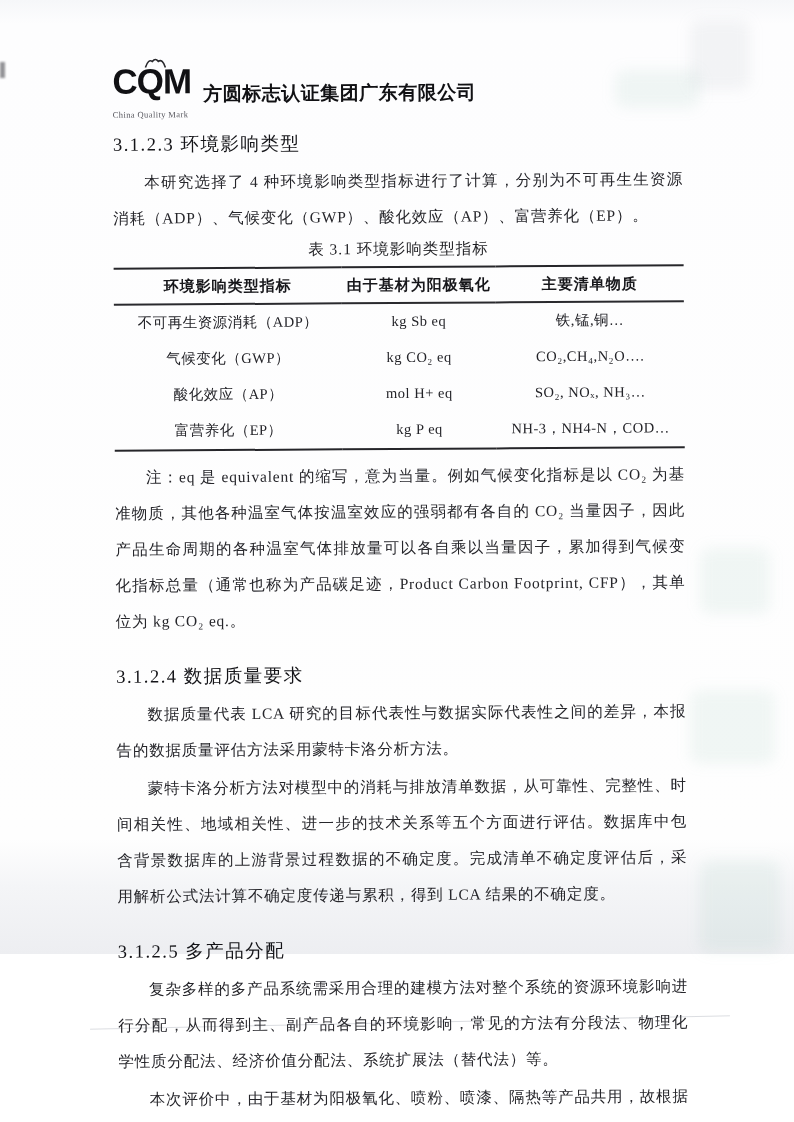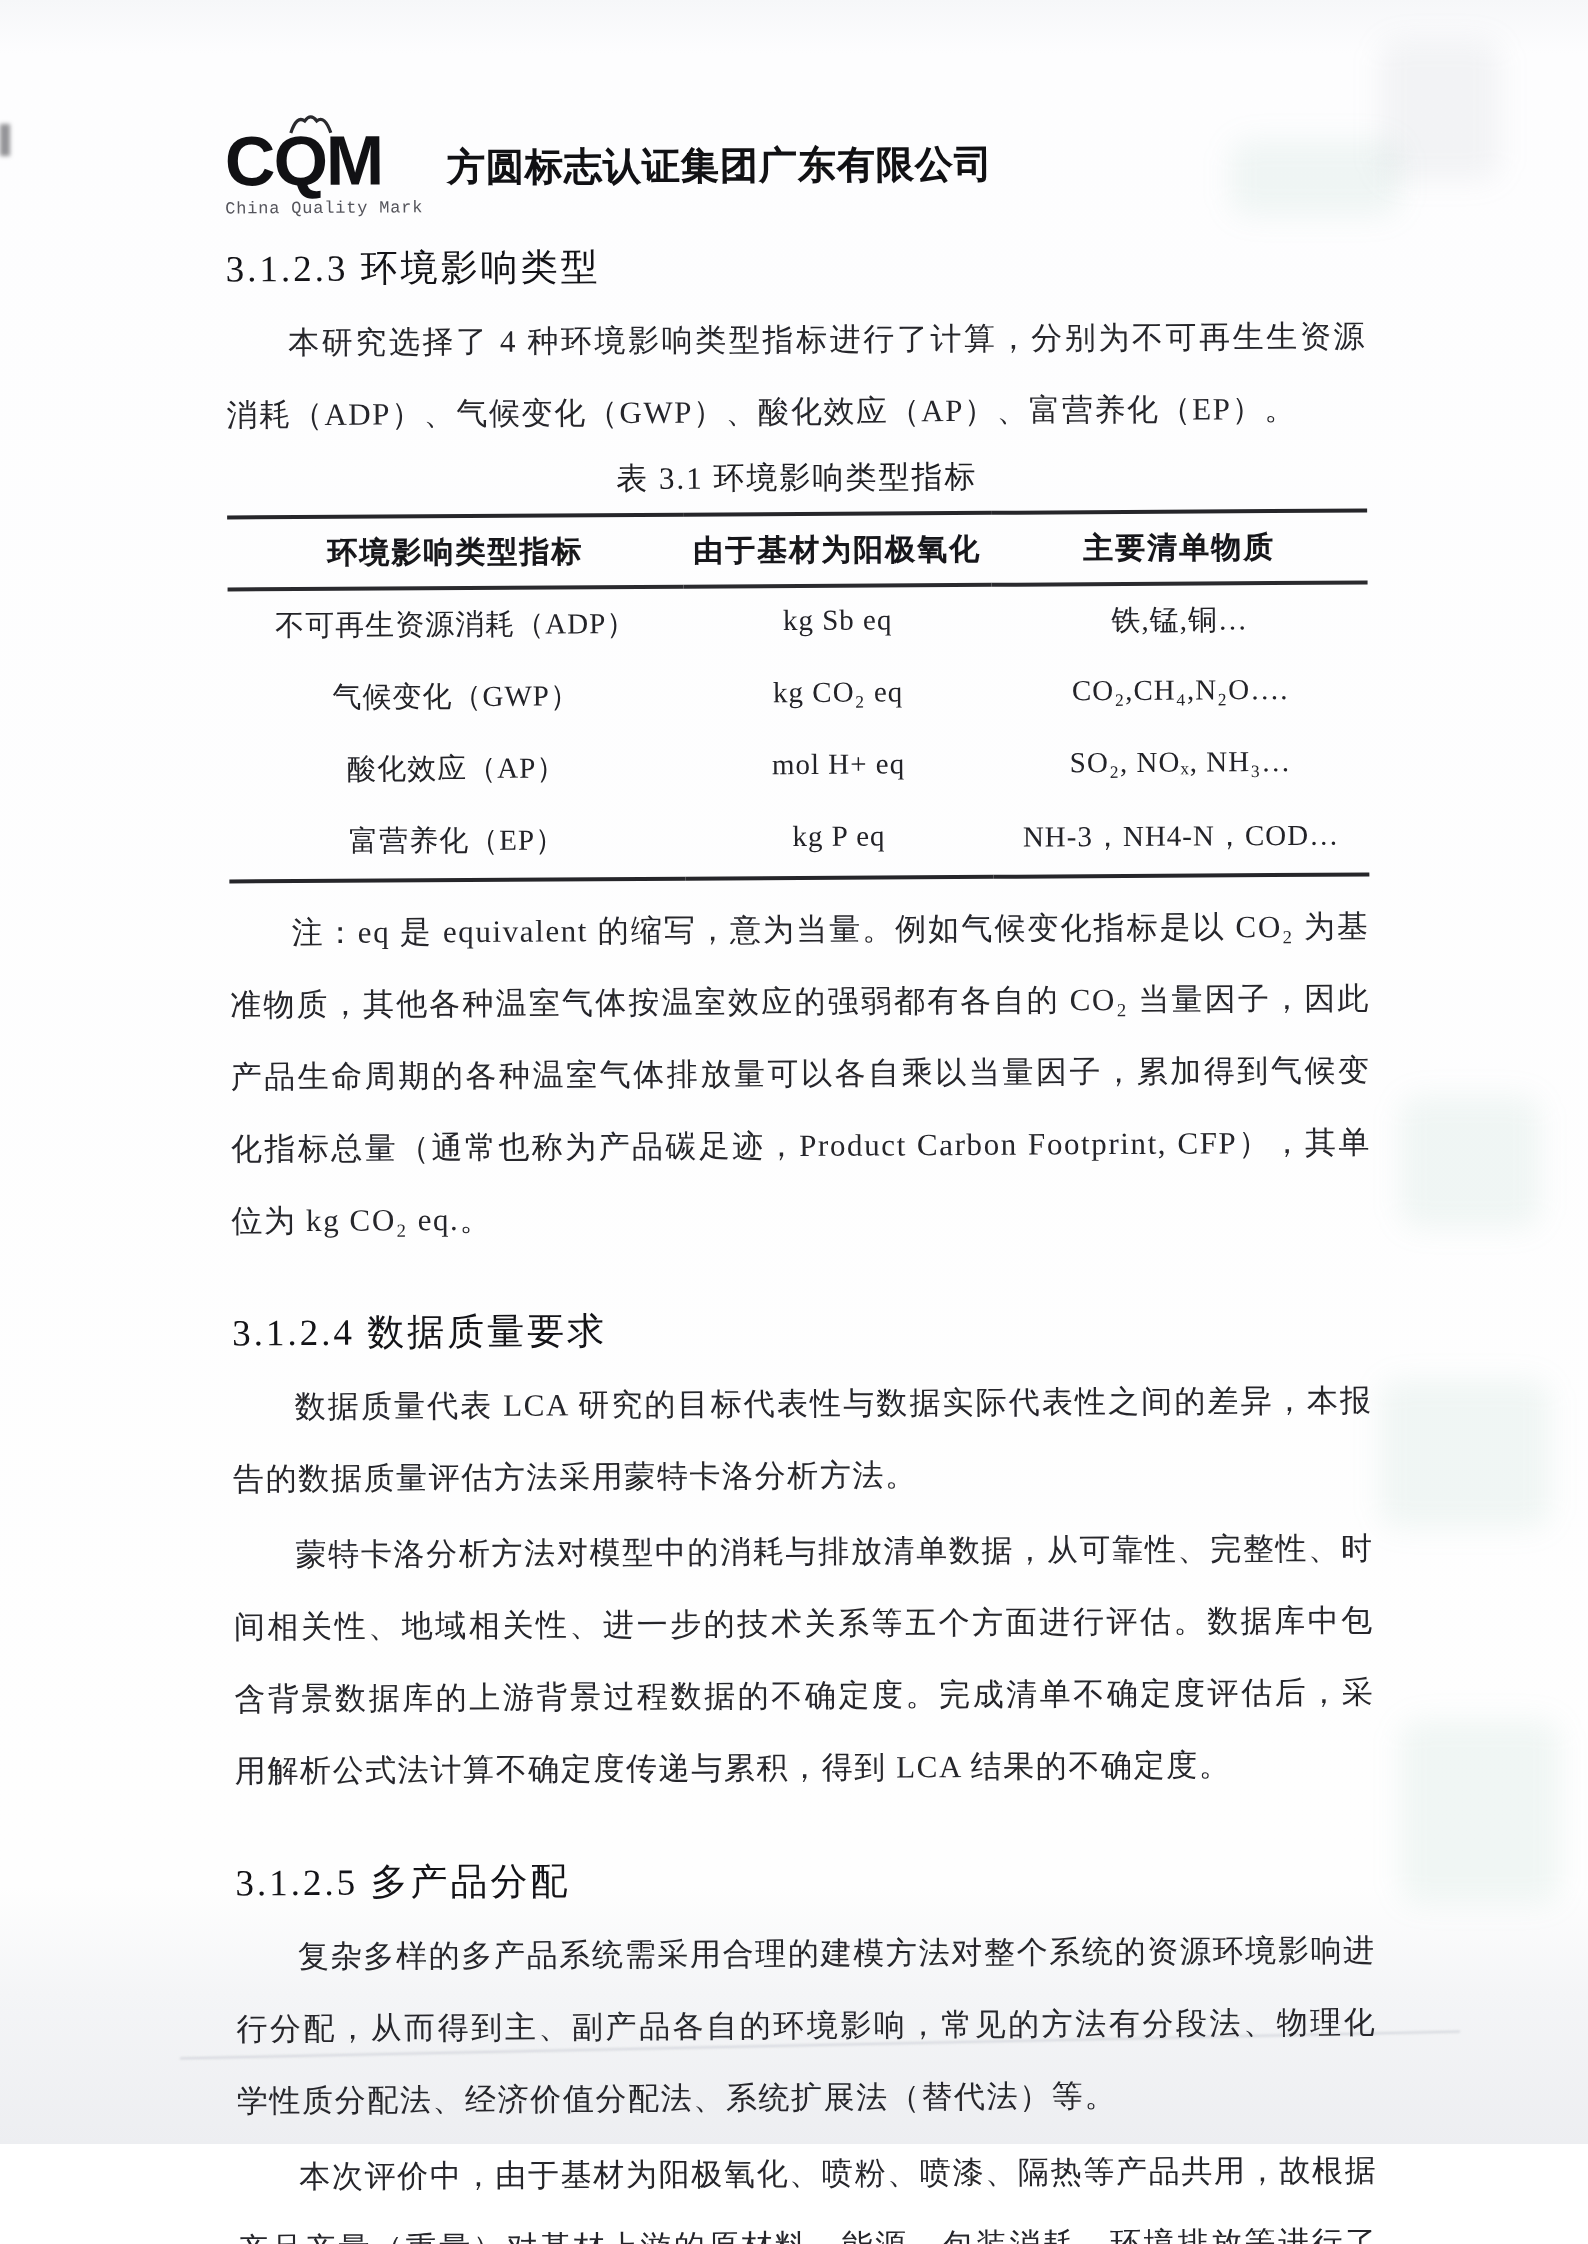--- a/index.html
+++ b/index.html
@@ -3,21 +3,21 @@
 <meta charset="utf-8">
 <style>
   html,body{margin:0;padding:0;}
   body{
     width:794px;height:1122px;overflow:hidden;
     background:#ffffff;
     font-family:"Liberation Serif","DejaVu Serif",serif;
     color:#222226;
   }
   .scan{
-    position:relative;width:794px;height:1072px;
+    position:relative;width:794px;height:954px;
     background:
       linear-gradient(180deg,#f6f7f9 0%,#fdfdfe 2.5%,#fefefe 88%,#f4f5f7 93%,#edeef1 100%),
       #fefefe;
   }
   
   .smudge{position:absolute;filter:blur(7px);border-radius:10px;pointer-events:none;}
   .smudge.green{background:rgba(120,175,160,0.10);}
   .smudge.gray{background:rgba(150,155,165,0.10);}
   .edge-mark{position:absolute;left:0;top:62px;width:5px;height:16px;background:rgba(60,60,65,0.55);filter:blur(1px);}
   .crease{position:absolute;left:90px;top:1022px;width:640px;height:1px;background:rgba(175,180,188,0.45);transform:rotate(-1.2deg);filter:blur(.4px);}
@@ -28,22 +28,22 @@
     transform:rotate(-0.35deg);
     transform-origin:50% 0;
   }
 
   
   .logo-row{display:flex;align-items:flex-end;gap:12px;margin-bottom:2px;}
   .cqm-wrap{position:relative;display:inline-block;
     font-family:"Liberation Sans","DejaVu Sans",sans-serif;}
   .cqm-text{font-weight:700;font-size:35px;line-height:1;letter-spacing:-1px;color:#111114;}
   .cqm-crown{position:absolute;top:-9px;left:31px;}
-  .cqm-tagline{font-size:8.5px;letter-spacing:.4px;color:#55555c;margin-top:1px;
-    font-family:Liberation Mono, monospace;}
+  .cqm-tagline{font-size:8.5px;letter-spacing:.4px;color:#55555c;margin-top:11px;
+    font-family:Liberation Serif, serif;}
   .company{font-family:"Liberation Sans","DejaVu Sans",sans-serif;
     font-weight:700;font-size:19px;color:#111114;letter-spacing:.5px;
     padding-bottom:12px;}
 
   
   h2.sec{font-size:18.5px;font-weight:400;color:#141418;margin:24px 0 8px;letter-spacing:1.5px;}
   p.body{font-size:15.5px;line-height:36px;text-align:justify;text-indent:2em;
     letter-spacing:.8px;margin:0 0 2px 0;color:#26262b;}
   .caption{font-size:15.5px;text-align:center;letter-spacing:1px;margin:4px 0 6px;color:#1e1e22;}
 

